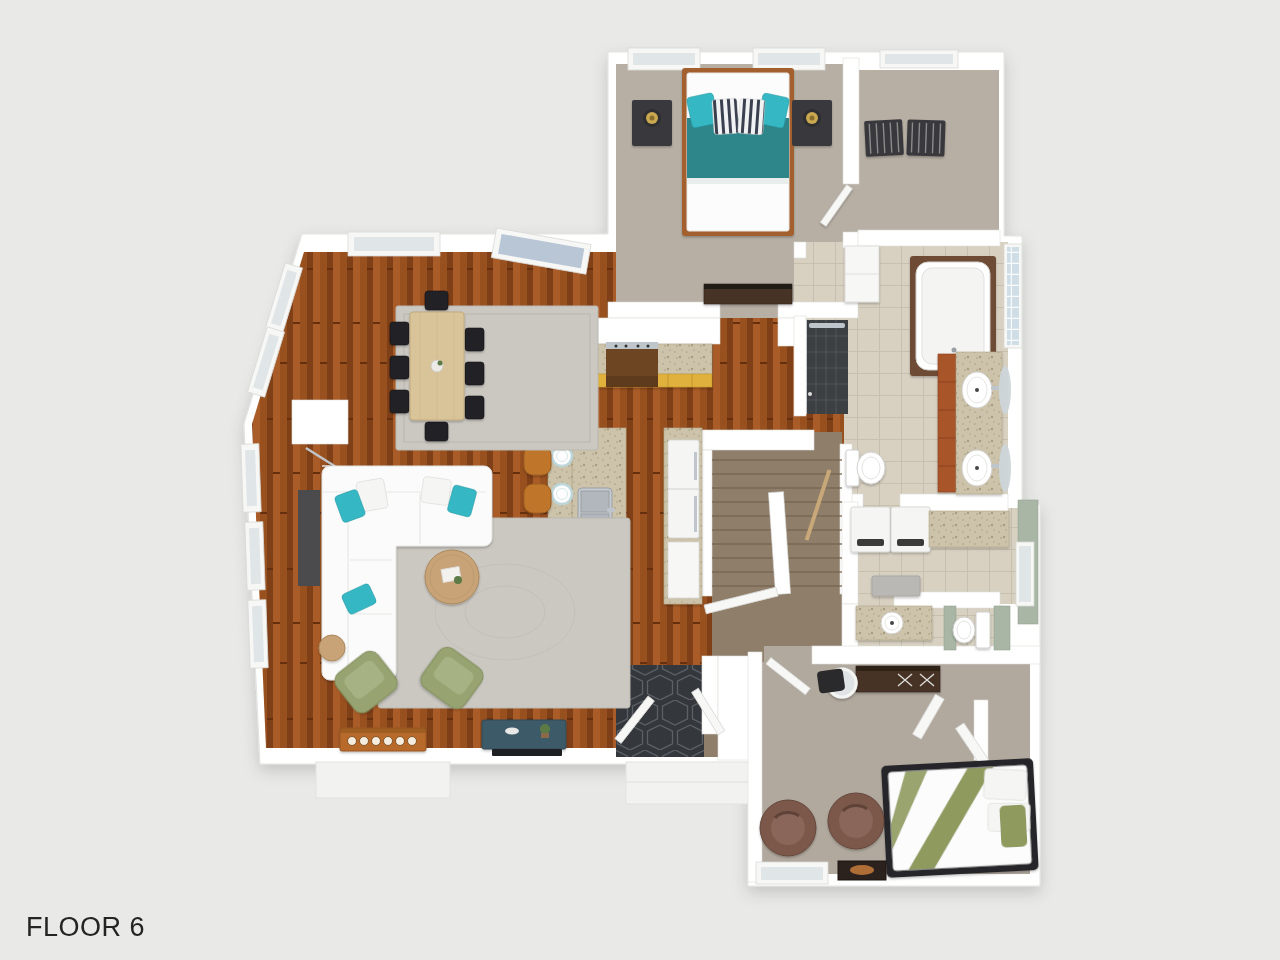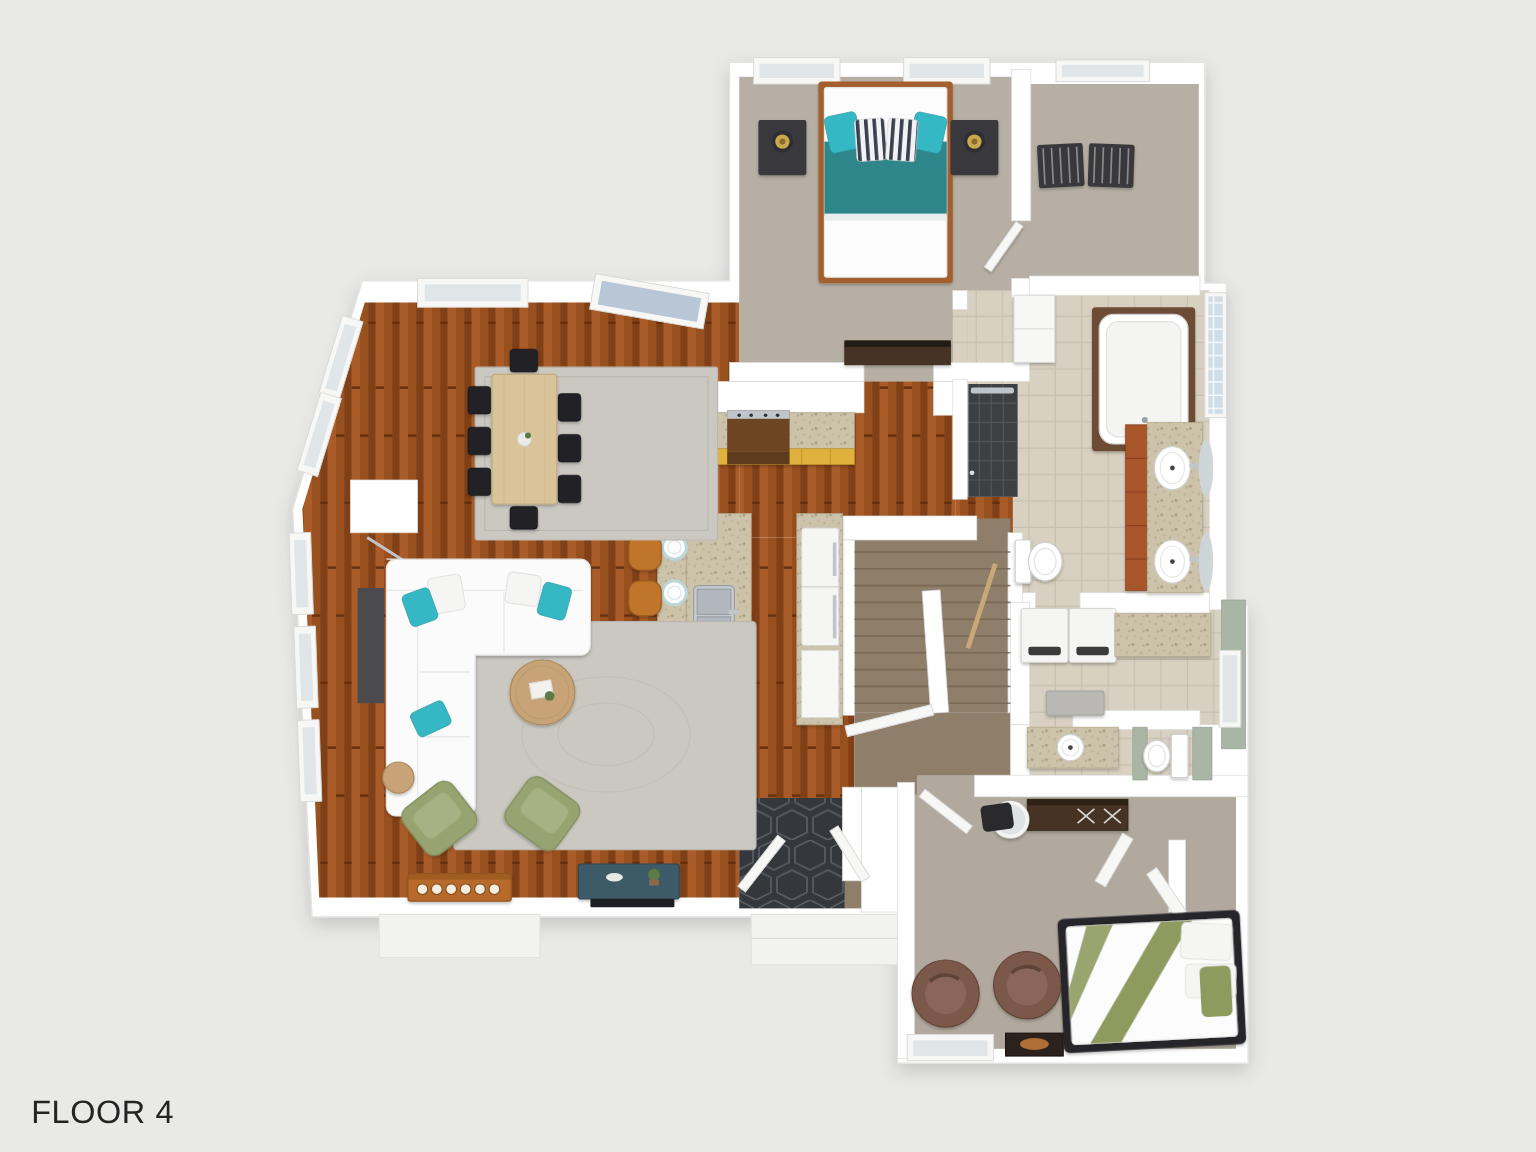--- a/index.html
+++ b/index.html
@@ -500,14 +500,14 @@
       <circle cx="856" cy="821" r="17" fill="#8a665a"></circle>
       <path d="M843,811 a17,15 0 0 1 24,-2" stroke="#5f4237" stroke-width="3" fill="none"></path>
     </g>
     <g>
       <rect x="838" y="861" width="48" height="19" fill="#2c221d" stroke="#1d1510"></rect>
       <ellipse cx="862" cy="870" rx="12" ry="5" fill="#c77b3a" opacity=".85"></ellipse>
     </g>
   </g>
 </svg>
 
-<div class="floor-label">FLOOR 4</div>
+<div class="floor-label">FLOOR 6</div>
 </div>
 
 </body></html>

